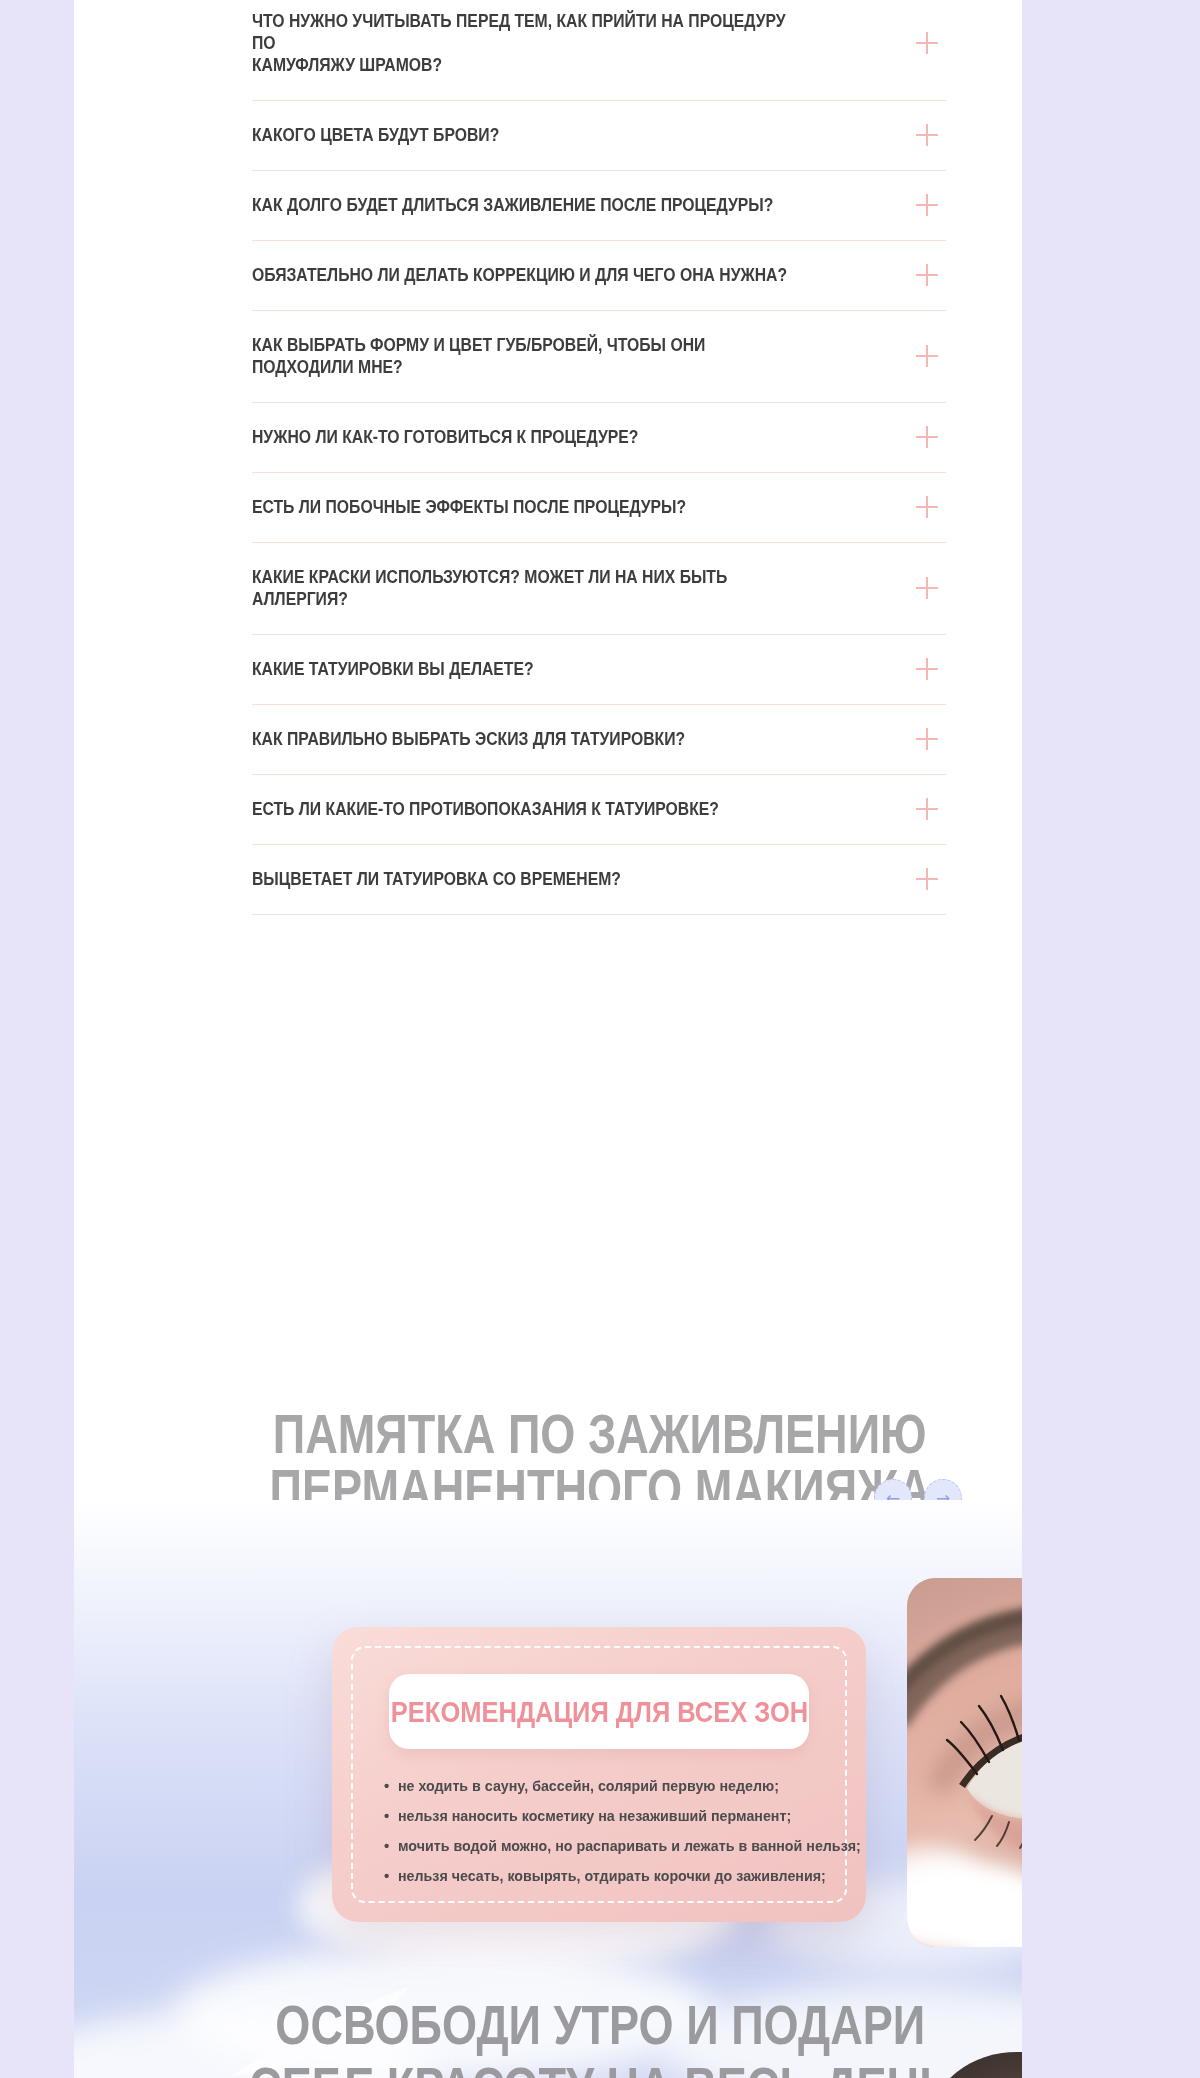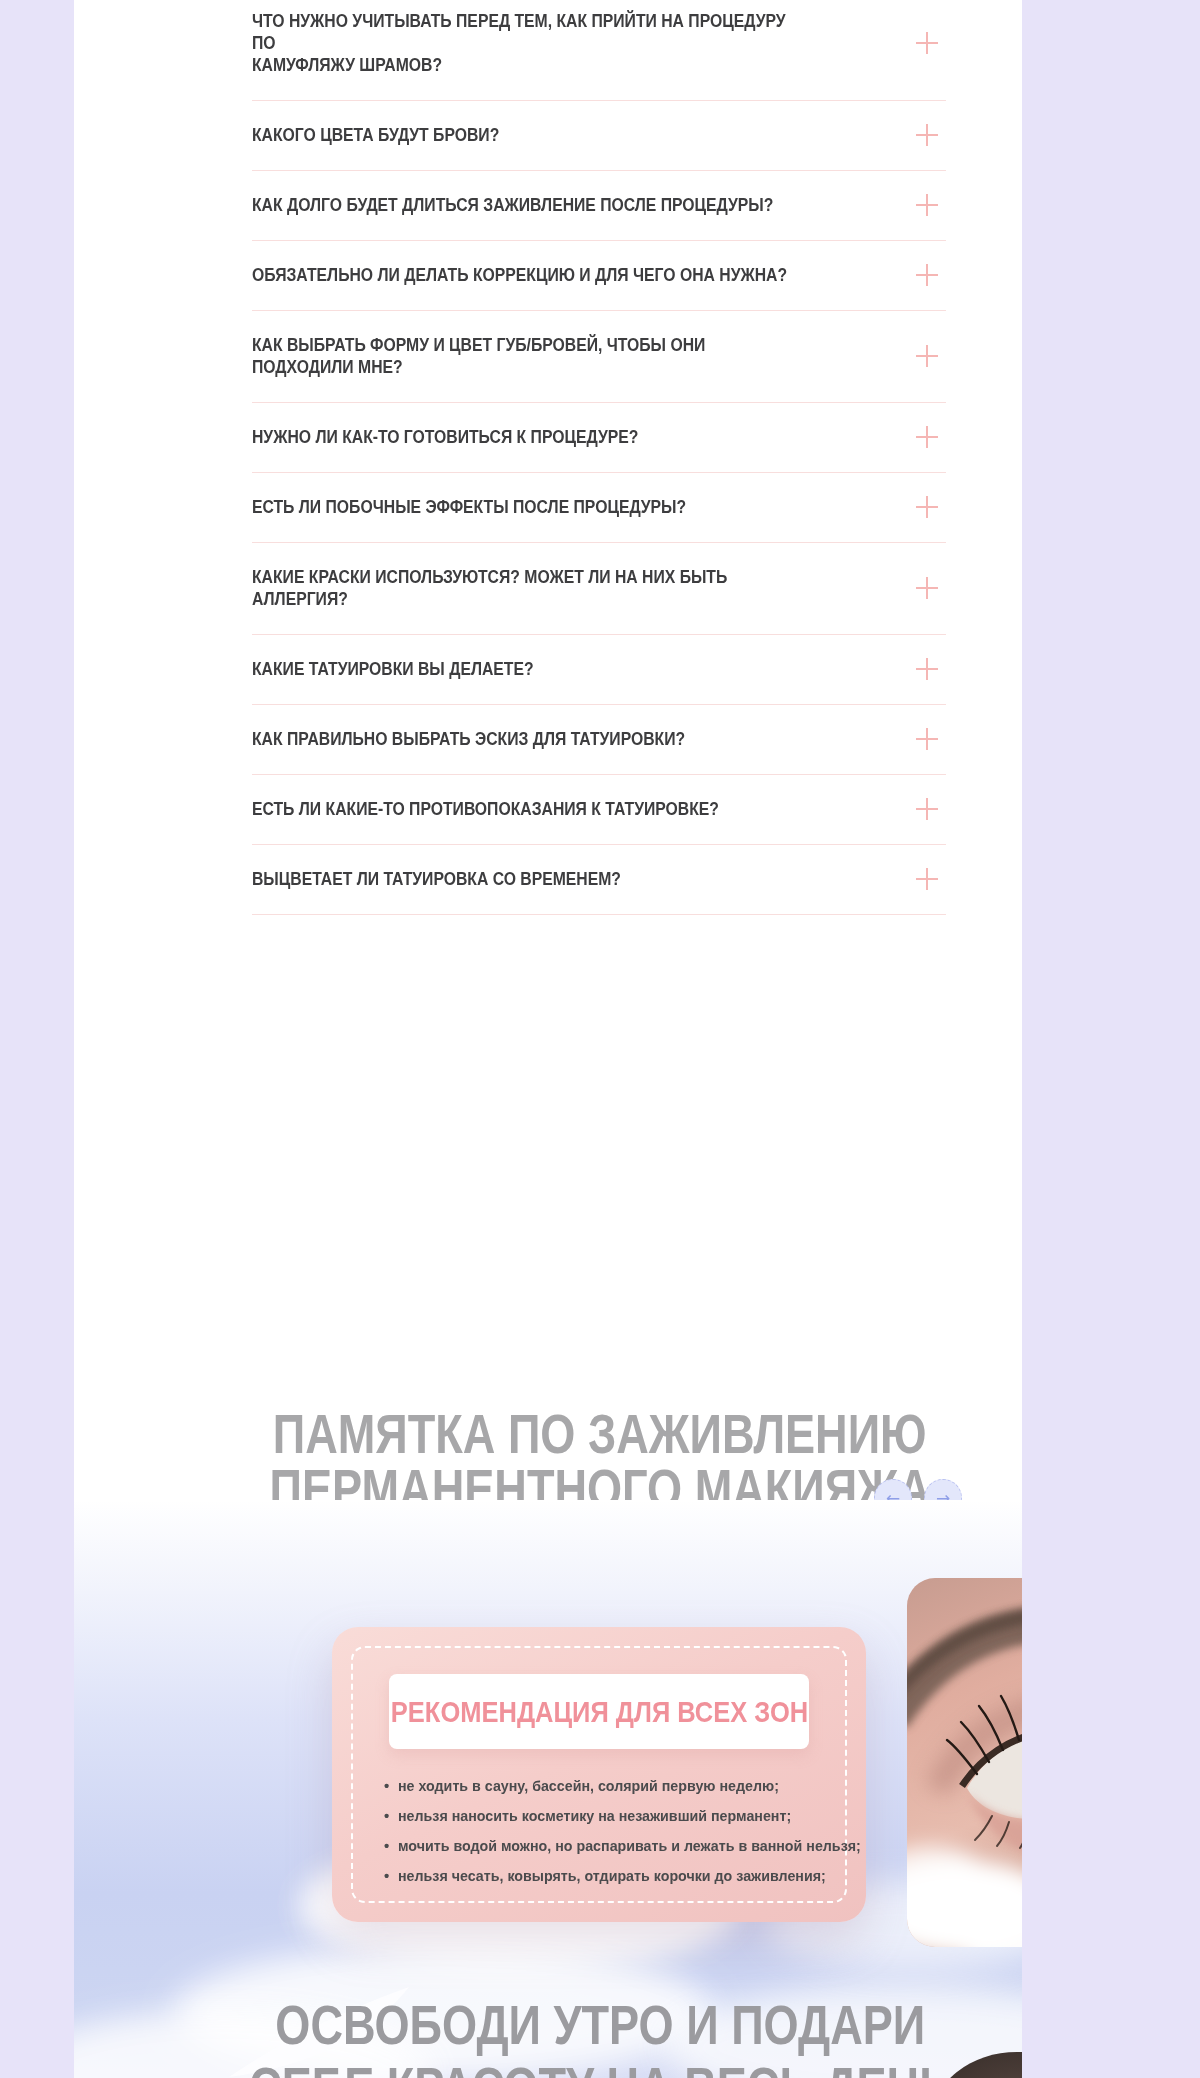--- a/index.html
+++ b/index.html
@@ -63,21 +63,21 @@
   
   .reco-card{
     position:absolute;left:258px;top:1627px;width:534px;height:295px;
     border-radius:26px;
     background:linear-gradient(155deg,#f9dcd8 0%,#f5cdca 45%,#f0c2c0 100%);
     box-shadow:0 20px 45px rgba(170,140,165,.28);
   }
   .reco-dash{position:absolute;left:19px;top:19px;right:19px;bottom:19px;border:2px dashed #ffffff;border-radius:14px;}
   .reco-pill{
     position:absolute;left:57px;top:47px;width:420px;height:75px;
-    background:#ffffff;border-radius:8px;
+    background:#ffffff;border-radius:20px;
     display:flex;align-items:center;justify-content:center;
     box-shadow:0 6px 14px rgba(214,150,150,.25);
   }
   .reco-title{
     color:#f0919a;font-size:30px;font-weight:bold;white-space:nowrap;
     display:inline-block;transform:scaleX(.85);font-stretch:condensed;
   }
   .reco-list{position:absolute;left:52px;top:144px;width:450px;}
   .reco-li{display:flex;font-size:15px;line-height:30px;color:#4b4b4d;font-weight:bold;}
   .reco-li::before{content:"•";margin-right:9px;color:#4b4b4d;}

